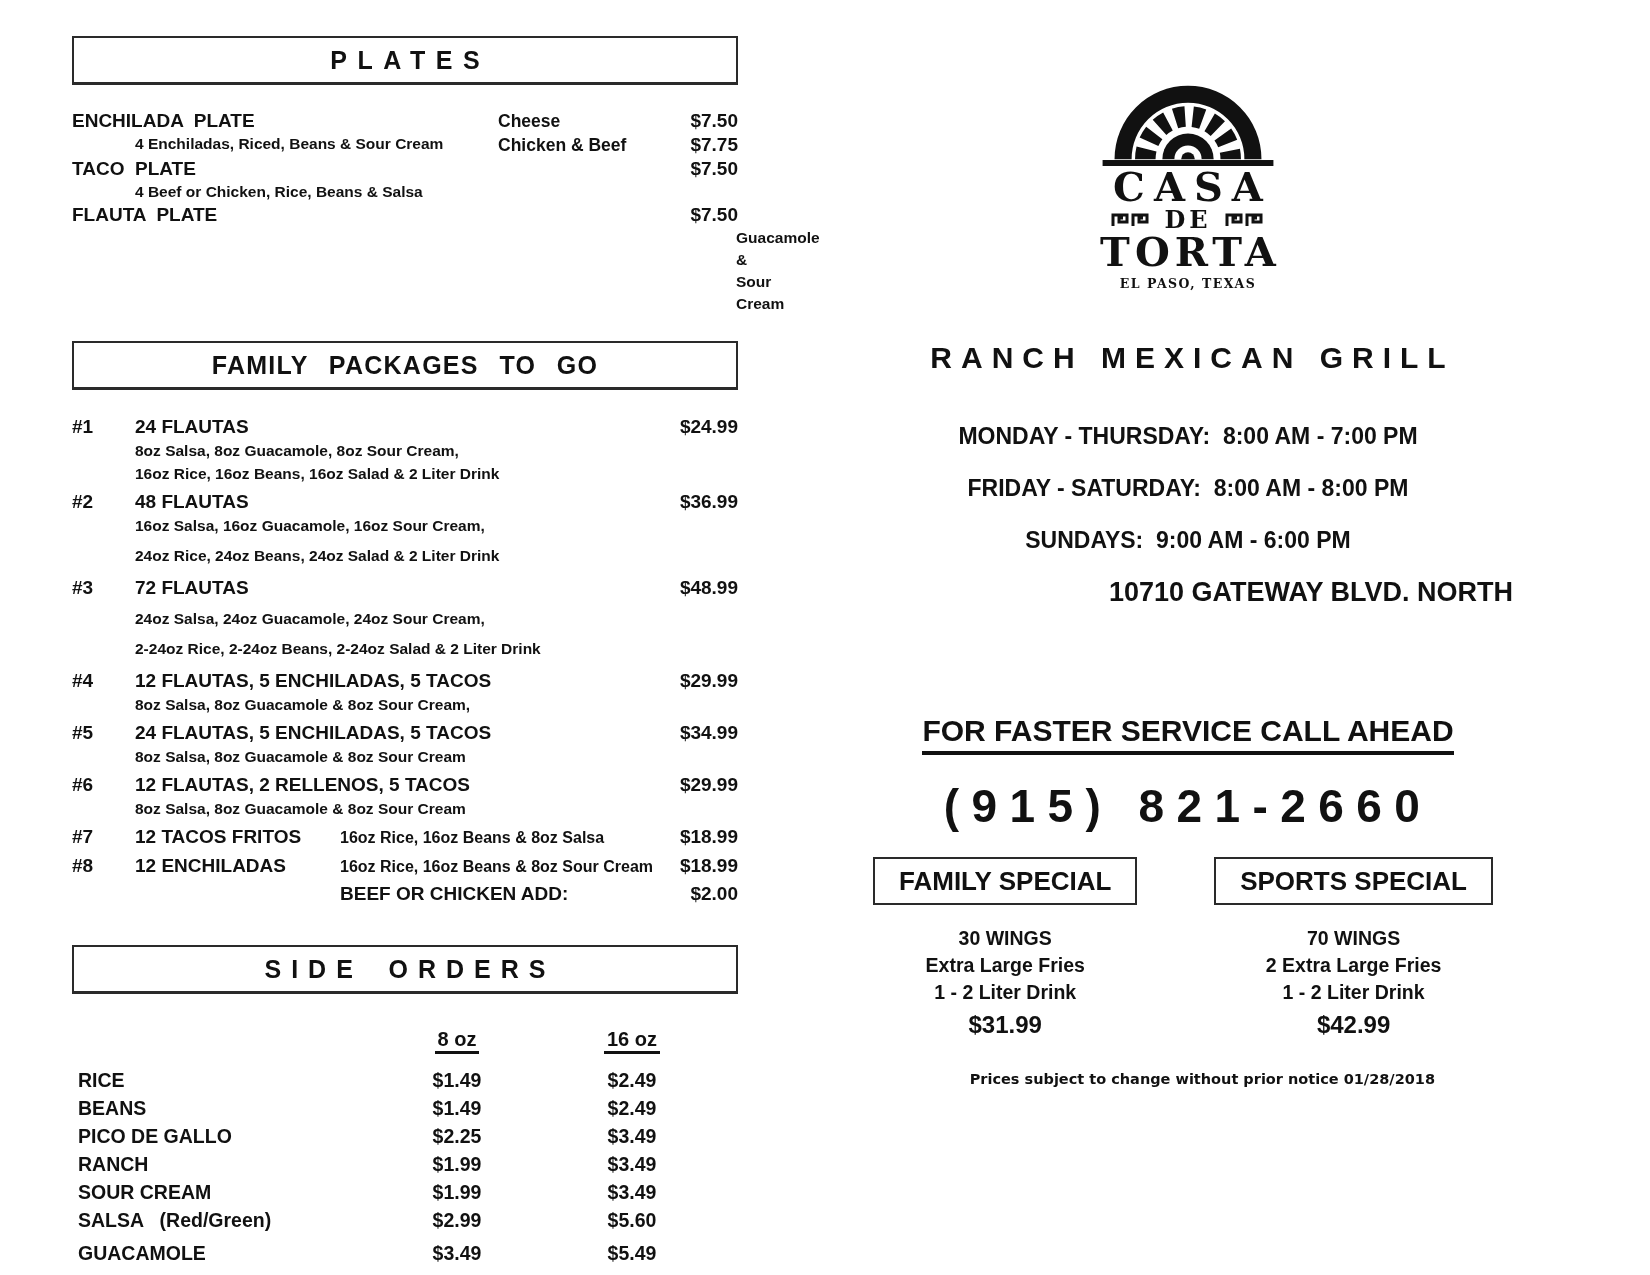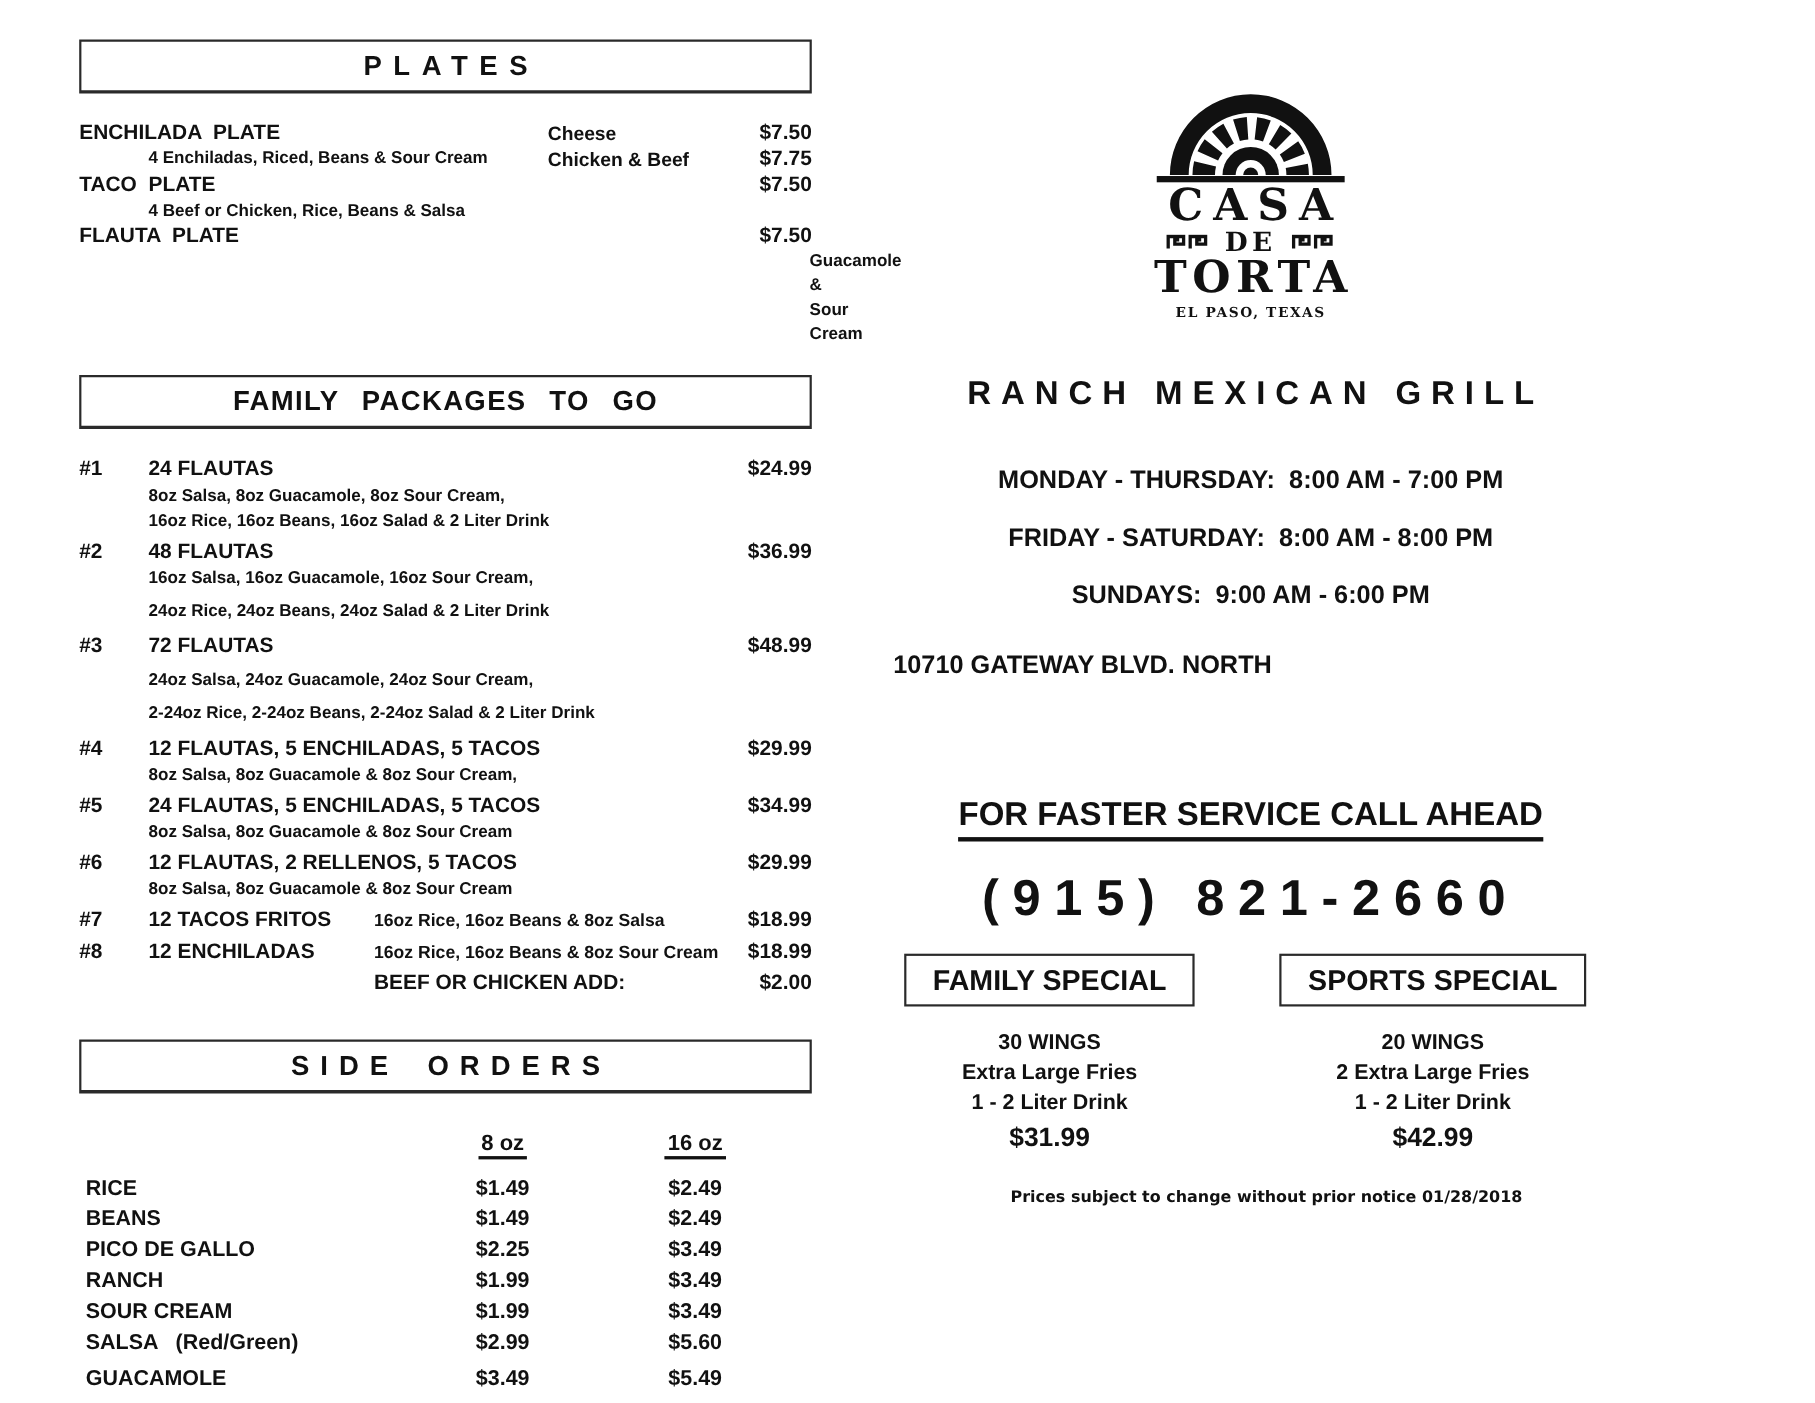--- a/index.html
+++ b/index.html
@@ -41,38 +41,38 @@
   .so-head { display:grid; grid-template-columns:300px 170px 180px; margin-top:34px; }
   .so-col  { text-align:center; font-size:20px; font-weight:bold; }
   .so-col span { border-bottom:3px solid #111; padding:0 3px 1px; white-space:pre; }
   .so-rows { margin-top:18px; }
   .so-row  { display:grid; grid-template-columns:300px 170px 180px; margin-top:5px; }
   .so-row.big-gap { margin-top:10px; }
   .so-name { font-size:19.5px; font-weight:800; white-space:pre; padding-left:6px; }
   .so-p    { text-align:center; font-size:19.5px; font-weight:800; }
 
   
-  .right-col { position:absolute; left:812px; top:84px; width:650px; }
+  .right-col { position:absolute; left:863px; top:84px; width:650px; }
   .logo { text-align:center; }
   .logo svg { display:block; margin:0 auto; }
   .logo-casa  { font-family:"DejaVu Serif", serif; font-weight:bold; font-size:40px;
                 line-height:38px; letter-spacing:9px; text-indent:9px; margin-top:2px; }
   .logo-de-row{ display:flex; justify-content:center; align-items:center; gap:13px; margin-top:3px; }
   .logo-de    { font-family:"DejaVu Serif", serif; font-weight:bold; font-size:24px; line-height:22px; letter-spacing:4px; }
   .logo-torta { font-family:"DejaVu Serif", serif; font-weight:bold; font-size:40px;
                 line-height:38px; letter-spacing:5px; text-indent:5px; margin-top:2px; }
   .logo-loc   { font-family:"DejaVu Serif", serif; font-weight:bold; font-size:12.5px;
                 letter-spacing:1.5px; margin-top:5px; }
 
   .tagline { margin-top:50px; text-align:center; font-size:30px; font-weight:bold;
              letter-spacing:0.30em; text-indent:0.30em; white-space:nowrap; }
   .hours { margin-top:48px; text-align:center; }
   .hour-line { font-size:23px; font-weight:bold; margin-top:25px; white-space:pre; }
   .hour-line:first-child { margin-top:0; }
-  .address { font-size:23px; font-weight:bold; margin-top:37px; text-align:left; }
+  .address { font-size:27px; font-weight:bold; margin-top:23px; text-align:right; }
 
   .call-wrap { margin-top:106px; text-align:center; }
   .call-ahead { display:inline-block; font-size:30px; font-weight:800; white-space:nowrap;
                 border-bottom:4px solid #111; padding-bottom:3px; }
   .phone { margin-top:24px; text-align:center; font-size:46px; font-weight:800;
            letter-spacing:0.27em; white-space:nowrap; }
 
   .specials { margin-top:24px; display:flex; justify-content:space-between; padding:0 20px 0 10px; }
   .special { text-align:center; }
   .special-box { display:inline-block; border:2px solid #2a2a2a; padding:7px 24px 6px;
@@ -300,21 +300,21 @@
       <div class="special-lines">
         <div class="special-line">30 WINGS</div>
         <div class="special-line">Extra Large Fries</div>
         <div class="special-line">1 - 2 Liter Drink</div>
         <div class="special-price">$31.99</div>
       </div>
     </div>
     <div class="special">
       <span class="special-box">SPORTS SPECIAL</span>
       <div class="special-lines">
-        <div class="special-line">20 WINGS</div>
+        <div class="special-line">70 WINGS</div>
         <div class="special-line">2 Extra Large Fries</div>
         <div class="special-line">1 - 2 Liter Drink</div>
         <div class="special-price">$42.99</div>
       </div>
     </div>
   </div>
 
   <div class="footnote">Prices subject to change without prior notice 01/28/2018</div>
 </div>
 

